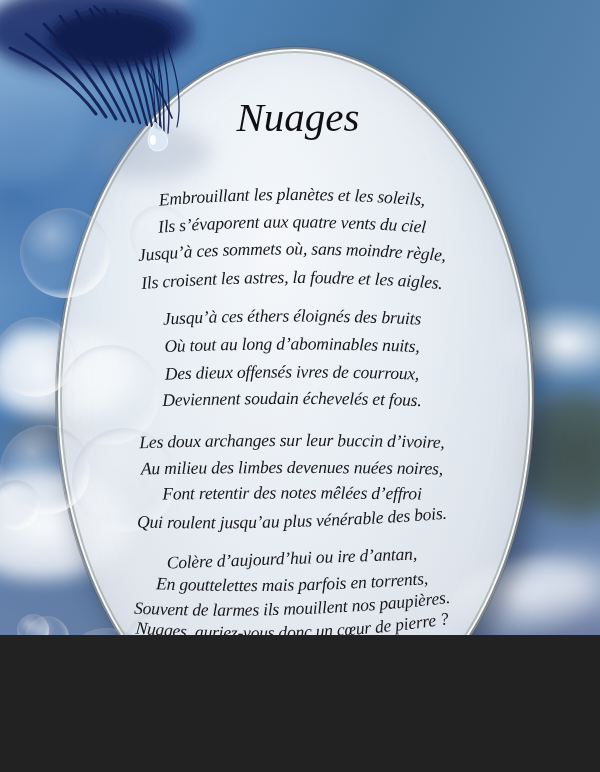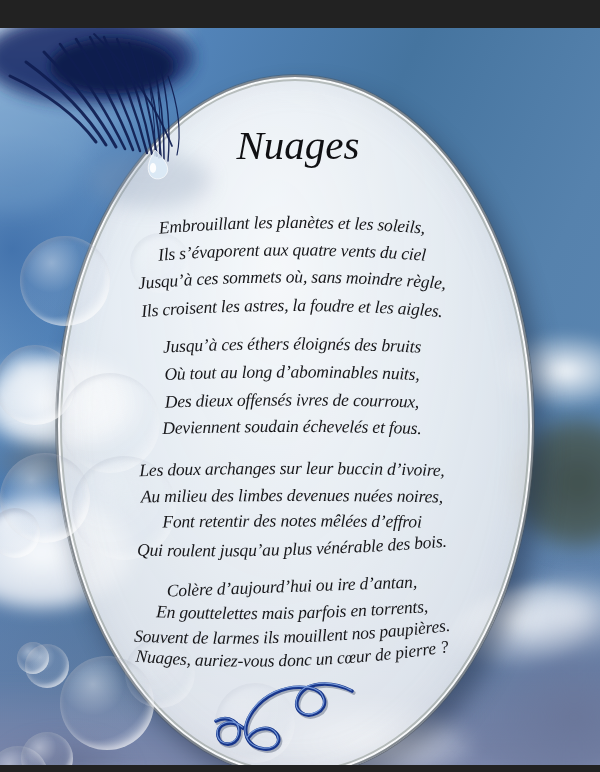--- a/index.html
+++ b/index.html
@@ -1,19 +1,18 @@
 <!DOCTYPE html>
 <html><head>
 <meta charset="utf-8">
 <style>
   html,body{margin:0;padding:0;background:#222;}
   .stage{
-    position:relative;width:600px;height:737px;overflow:hidden;
+    position:relative;width:600px;height:635px;overflow:hidden;
     font-family:"Liberation Serif","DejaVu Serif",serif;
-    margin-top:28px;
   }
   
   .sky{
     position:absolute;inset:0;
     background:
       radial-gradient(30% 14% at 5% 66%, rgba(62,118,183,.85), rgba(62,118,183,0) 70%),
       radial-gradient(26% 22% at 2% 30%, rgba(56,105,166,.75), rgba(56,105,166,0) 72%),
       radial-gradient(55% 40% at -4% -6%, rgba(196,220,240,.95) 0%, rgba(150,186,220,.55) 45%, rgba(150,186,220,0) 70%),
       linear-gradient(180deg, rgba(0,0,0,0) 60%, rgba(116,124,158,.35) 82%, rgba(125,132,168,.55) 100%),
       linear-gradient(115deg, #7fa6cf 0%, #5283b8 22%, #45749f 45%, #5682ad 70%, #5d87b4 100%);

